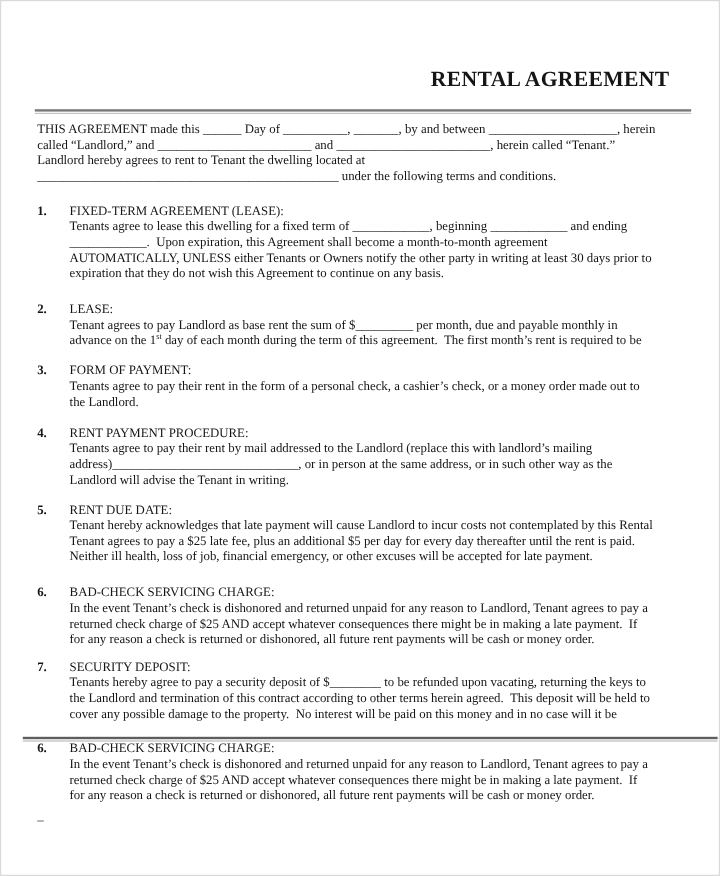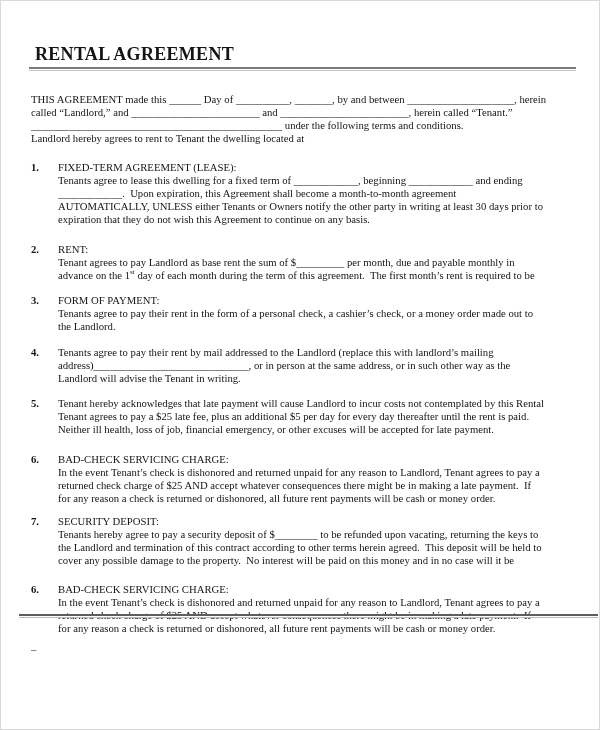--- a/index.html
+++ b/index.html
@@ -8,33 +8,33 @@
     width:600px; height:730px;
     box-sizing:border-box;
     background:#ffffff;
     border:1px solid #d9d9d9;
     font-family:"Liberation Serif", serif;
     color:#151515;
     overflow:hidden;
   }
   .content { padding:40px 25px 0 30px; }
   .doc-title {
-    margin:4px;
+    margin:16px;
     font-size:18px; line-height:18px;
     font-weight:bold;
-    text-align:left;
+    text-align:right;
     letter-spacing:0.3px;
   }
   .title-rule {
     height:1px; background:#ffffff;
     border-top:2px solid #7a7a7a;
     border-bottom:1px solid #c4c4c4;
     margin:4px -2px 0 -2px;
   }
-  .intro { margin-top:22px; }
+  .intro { margin-top:7px; }
   .line {
     white-space:pre;
     font-size:10.7px;
     line-height:13px; height:13px;
     overflow:visible;
   }
   .section { display:flex; }
   .sec-num { flex:none; width:27px; font-weight:bold; }
   .sec-body { flex:1; min-width:0; }
   .sec-head { font-weight:normal; }
@@ -61,62 +61,64 @@
 
 <div class="page">
   <div class="content">
 
     <h1 class="doc-title">RENTAL AGREEMENT</h1>
     <div class="title-rule"></div>
 
     <div class="intro" id="intro">
         <div class="line">THIS AGREEMENT made this ______ Day of __________, _______, by and between ____________________, herein</div>
         <div class="line">called “Landlord,” and ________________________ and ________________________, herein called “Tenant.”</div>
+        <div class="line">Landlord hereby agrees to rent to Tenant the dwelling located at</div>
         <div class="line">_______________________________________________ under the following terms and conditions.</div>
-        <div class="line">Landlord hereby agrees to rent to Tenant the dwelling located at</div>
       </div>
 
     <div id="sections-main">
         <div class="section">
           <div class="sec-num line">1.</div>
           <div class="sec-body">
             <div class="sec-head line">FIXED-TERM AGREEMENT (LEASE):</div>
             <div class="line">Tenants agree to lease this dwelling for a fixed term of ____________, beginning ____________ and ending</div>
             <div class="line">____________.  Upon expiration, this Agreement shall become a month-to-month agreement</div>
             <div class="line">AUTOMATICALLY, UNLESS either Tenants or Owners notify the other party in writing at least 30 days prior to</div>
             <div class="line">expiration that they do not wish this Agreement to continue on any basis.</div>
           </div>
         </div>
         <div class="section">
           <div class="sec-num line">2.</div>
           <div class="sec-body">
-            <div class="sec-head line">RENT:</div>
+            <div class="sec-head line">LEASE:</div>
             <div class="line">Tenant agrees to pay Landlord as base rent the sum of $_________ per month, due and payable monthly in</div>
             <div class="line">advance on the 1<sup>st</sup> day of each month during the term of this agreement.  The first month’s rent is required to be</div>
           </div>
         </div>
         <div class="section">
           <div class="sec-num line">3.</div>
           <div class="sec-body">
             <div class="sec-head line">FORM OF PAYMENT:</div>
             <div class="line">Tenants agree to pay their rent in the form of a personal check, a cashier’s check, or a money order made out to</div>
             <div class="line">the Landlord.</div>
           </div>
         </div>
         <div class="section">
           <div class="sec-num line">4.</div>
           <div class="sec-body">
+            <div class="sec-head line">RENT PAYMENT PROCEDURE:</div>
             <div class="line">Tenants agree to pay their rent by mail addressed to the Landlord (replace this with landlord’s mailing</div>
             <div class="line">address)_____________________________, or in person at the same address, or in such other way as the</div>
             <div class="line">Landlord will advise the Tenant in writing.</div>
           </div>
         </div>
         <div class="section">
           <div class="sec-num line">5.</div>
           <div class="sec-body">
+            <div class="sec-head line">RENT DUE DATE:</div>
             <div class="line">Tenant hereby acknowledges that late payment will cause Landlord to incur costs not contemplated by this Rental</div>
             <div class="line">Tenant agrees to pay a $25 late fee, plus an additional $5 per day for every day thereafter until the rent is paid.</div>
             <div class="line">Neither ill health, loss of job, financial emergency, or other excuses will be accepted for late payment.</div>
           </div>
         </div>
         <div class="section">
           <div class="sec-num line">6.</div>
           <div class="sec-body">
             <div class="sec-head line">BAD-CHECK SERVICING CHARGE:</div>
             <div class="line">In the event Tenant’s check is dishonored and returned unpaid for any reason to Landlord, Tenant agrees to pay a</div>

